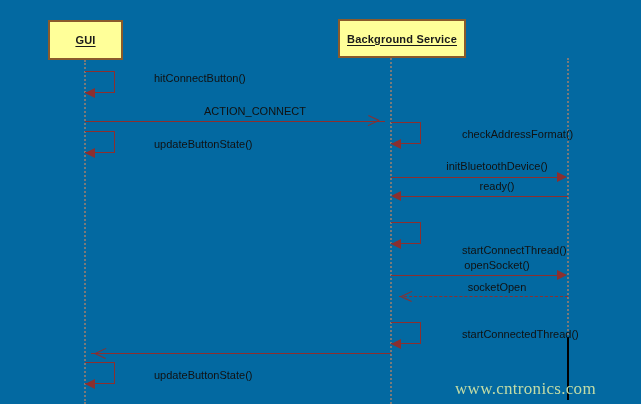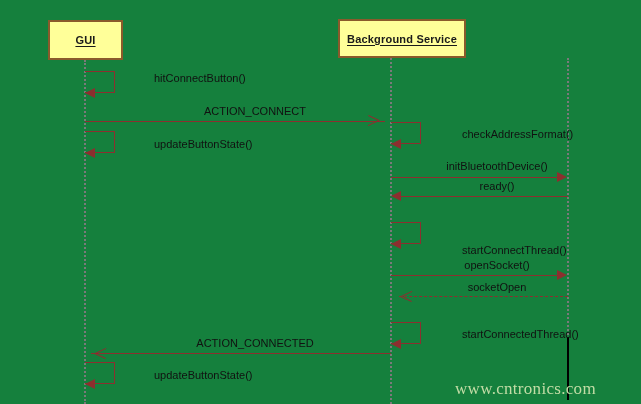--- a/index.html
+++ b/index.html
@@ -1,18 +1,18 @@
 <!DOCTYPE html>
 <html><head>
 <meta charset="utf-8">
 <style>
   html,body{margin:0;padding:0;background:#ffffff;}
   body{width:641px;height:404px;overflow:hidden;
        font-family:"Liberation Sans","DejaVu Sans",sans-serif;}
-  #canvas{position:relative;width:641px;height:404px;background:#15803d;}
+  #canvas{position:relative;width:641px;height:404px;background:#0369a1;}
 
   
   .actor-box{
     position:absolute;
     background:#ffff99;
     border:2px solid #8a5a2b;
     box-sizing:border-box;
     display:flex;align-items:center;justify-content:center;
     color:#1a1a1a;
     font-size:11px;
@@ -155,21 +155,20 @@
 
   <div class="selfloop" style="left:391px;top:322px;width:30px;height:22px;"></div>
   <div class="head-filled-left" style="left:391px;top:339px;"></div>
   <div class="msg-label" style="left:428px;top:328px;">startConnectedThread()</div>
 
   <div class="msg" style="left:91px;top:353px;width:300px;"></div>
   <div class="head-open left" style="left:83px;top:347px;">
       <i></i>
       <i></i>
     </div>
-  <div class="msg-label center" style="left:238px;top:337px;">ACTION_CONNECTED</div>
 
   <div class="selfloop" style="left:85px;top:362px;width:30px;height:22px;"></div>
   <div class="head-filled-left" style="left:85px;top:379px;"></div>
   <div class="msg-label" style="left:120px;top:369px;">updateButtonState()</div>
 
   <div class="watermark" style="left:455px;top:379px;">www.cntronics.com</div>
 
 </div>
 
 </body></html>

